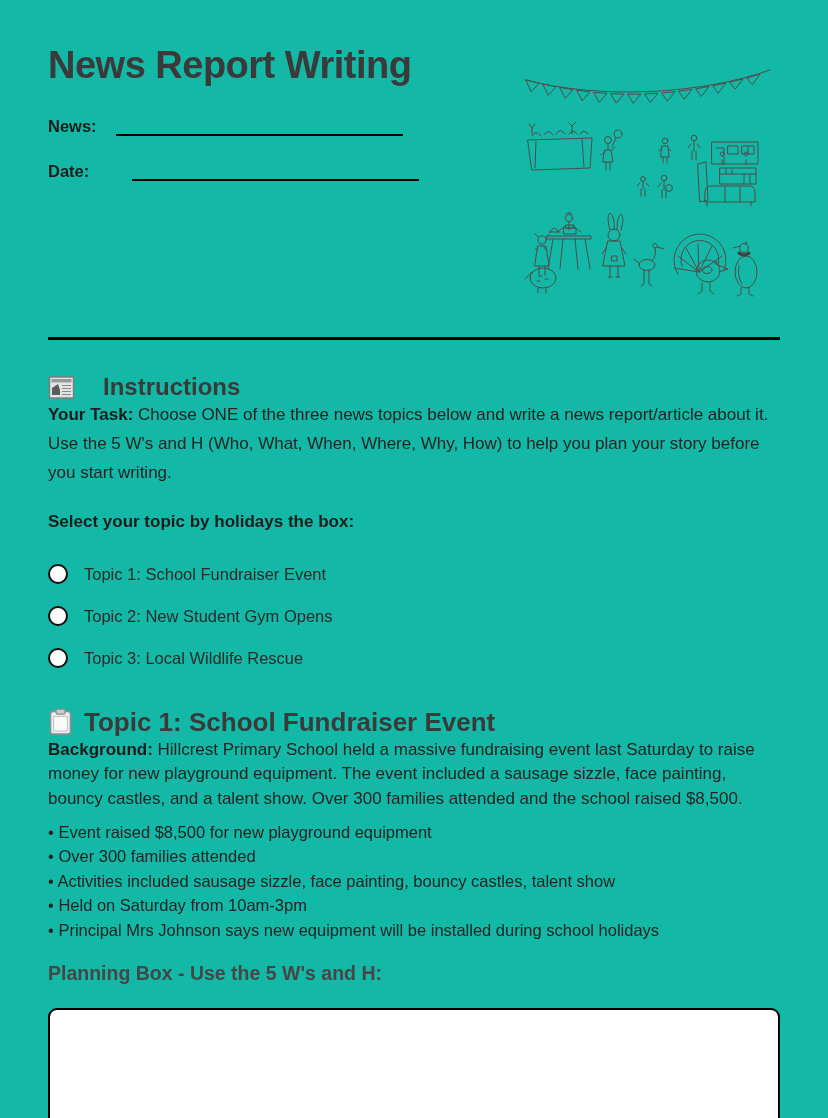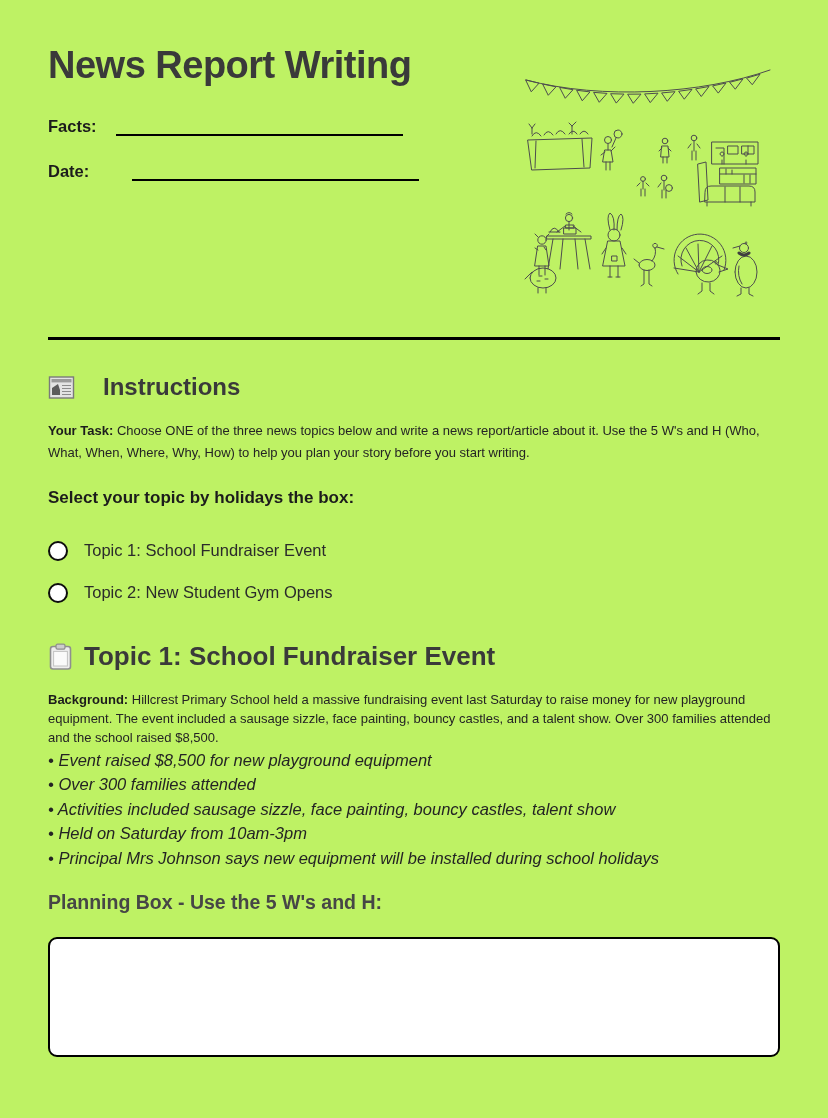--- a/index.html
+++ b/index.html
@@ -1,19 +1,19 @@
 <!DOCTYPE html>
 <html><head>
 <meta charset="utf-8">
 <style>
   * { margin:0; padding:0; box-sizing:border-box; }
   html,body { background:#ffffff; }
   .page {
     position:relative; width:828px; height:1118px; margin:0 auto;
-    background:#bef264; overflow:hidden;
+    background:#14b8a6; overflow:hidden;
     font-family:"Liberation Sans", sans-serif; color:#242424;
   }
   
   .header { position:relative; height:340px; }
   .doc-title {
     position:absolute; top:44px; left:48px;
     font-size:38px; font-weight:700; color:#3a3a3a; letter-spacing:-0.5px;
   }
   .field-row { position:absolute; left:48px; display:flex; align-items:flex-end; }
   .field-row.name { top:112px; }
@@ -26,52 +26,52 @@
   .content { padding:0 48px; }
   .section-heading {
     margin-top:33px; display:flex; align-items:center; gap:28px;
     font-size:24px; font-weight:700; color:#3a3a3a;
   }
   .topic-heading {
     margin-top:38px; display:flex; align-items:center; gap:11px;
     font-size:26px; font-weight:700; color:#3a3a3a;
   }
   .icon-emoji { display:inline-flex; flex:0 0 auto; }
-  .para { margin-top:19px; font-size:13px; line-height:1.7; color:#242424; }
+  .para { font-size:17px; line-height:1.7; color:#242424; }
   .para.tight { line-height:1.45; }
   .bold-inline { font-weight:700; color:#1c1c1c; }
   .select-prompt { margin-top:24px; font-size:17px; font-weight:700; color:#1c1c1c; }
   .topics { margin-top:32px; }
   .topic-option { display:flex; align-items:center; gap:16px; margin-bottom:21px; height:21px; cursor:pointer; }
   .radio-circle {
     width:20px; height:20px; border:2.6px solid #0d0d0d; border-radius:50%;
     background:#fff; flex:0 0 auto;
   }
   .topic-label { font-size:16.5px; color:#2b2b2b; }
   .keyfacts-label { margin-top:22px; font-size:17px; font-weight:700; color:#1c1c1c; }
-  .facts { margin-top:0;font-style:italic; }
+  .facts { margin-top:8px; }
   .fact { font-size:16.5px; line-height:1.49; color:#242424; }
   .fact::before { content:"• "; }
   .planning-heading { margin-top:20px; font-size:19.5px; font-weight:700; color:#464646; }
   .planning-box {
     margin-top:23px; border:2px solid #000; border-radius:9px;
     height:120px; padding:15px 14px 0 14px; background:#fff;
   }
   svg { display:block; }
 </style>
 </head>
 <body>
 
 <div class="page">
 
   <div class="header">
     <div class="doc-title">News Report Writing</div>
 
     <div class="field-row name">
-      <span class="field-label">Facts:</span>
+      <span class="field-label">News:</span>
       <span class="write-line"></span>
     </div>
 
     <div class="field-row date">
       <span class="field-label">Date:</span>
       <span class="write-line"></span>
     </div>
 
     <div class="illustration">
       <svg viewBox="0 0 254 238" width="254" height="238" fill="none" stroke="#4d4d4d" stroke-width="1" stroke-linecap="round" stroke-linejoin="round">
@@ -179,20 +179,24 @@
 
     <div class="topics">
       <div class="topic-option">
         <span class="radio-circle"></span>
         <span class="topic-label">Topic 1: School Fundraiser Event</span>
       </div>
       <div class="topic-option">
         <span class="radio-circle"></span>
         <span class="topic-label">Topic 2: New Student Gym Opens</span>
       </div>
+      <div class="topic-option">
+        <span class="radio-circle"></span>
+        <span class="topic-label">Topic 3: Local Wildlife Rescue</span>
+      </div>
     </div>
 
     <div class="topic-heading">
       <span class="icon-emoji">
         <svg width="25" height="28" viewBox="0 0 25 28">
           <rect x="2.5" y="3.5" width="20" height="22.5" rx="2.5" fill="#ededed" stroke="#8f8f8f" stroke-width="1.6"></rect>
           <rect x="8" y="1.2" width="9" height="5" rx="1.6" fill="#cdcdcd" stroke="#8f8f8f" stroke-width="1.3"></rect>
           <rect x="5.6" y="8.4" width="13.8" height="14.6" fill="#fafafa" stroke="#c2c2c2" stroke-width="1"></rect>
         </svg>
       </span>

